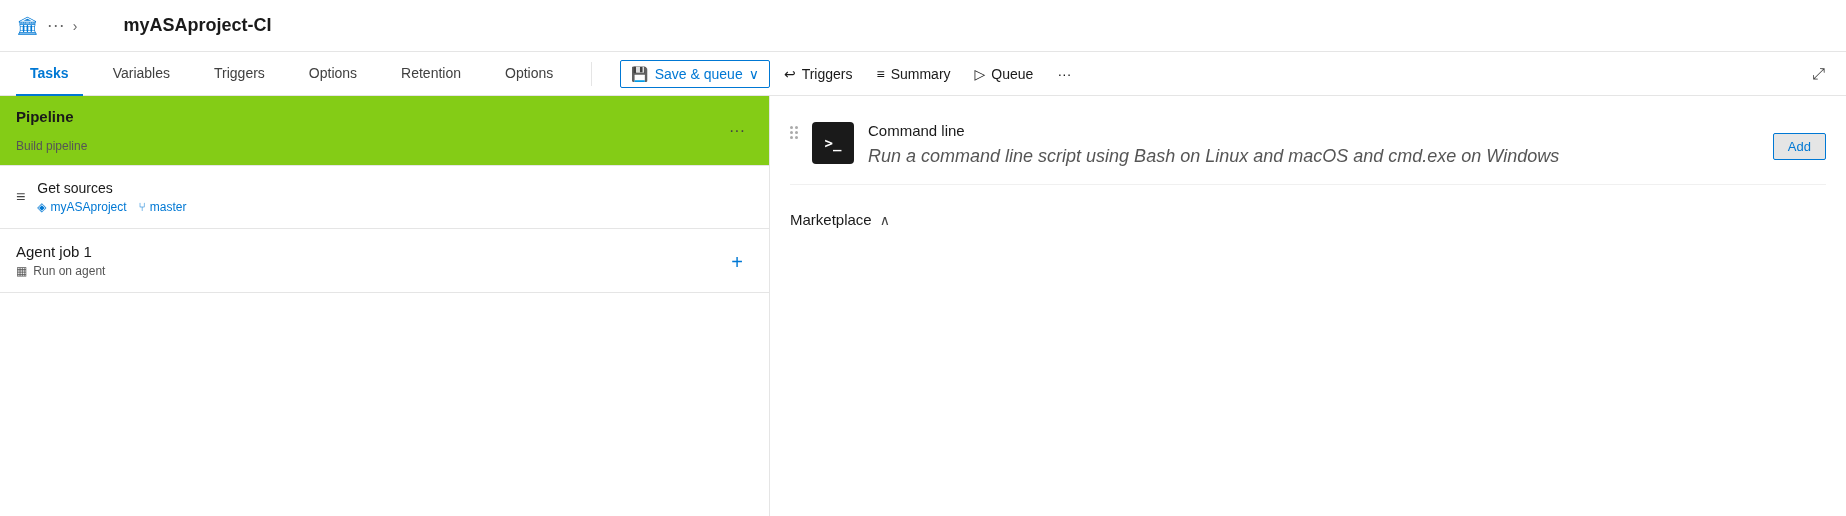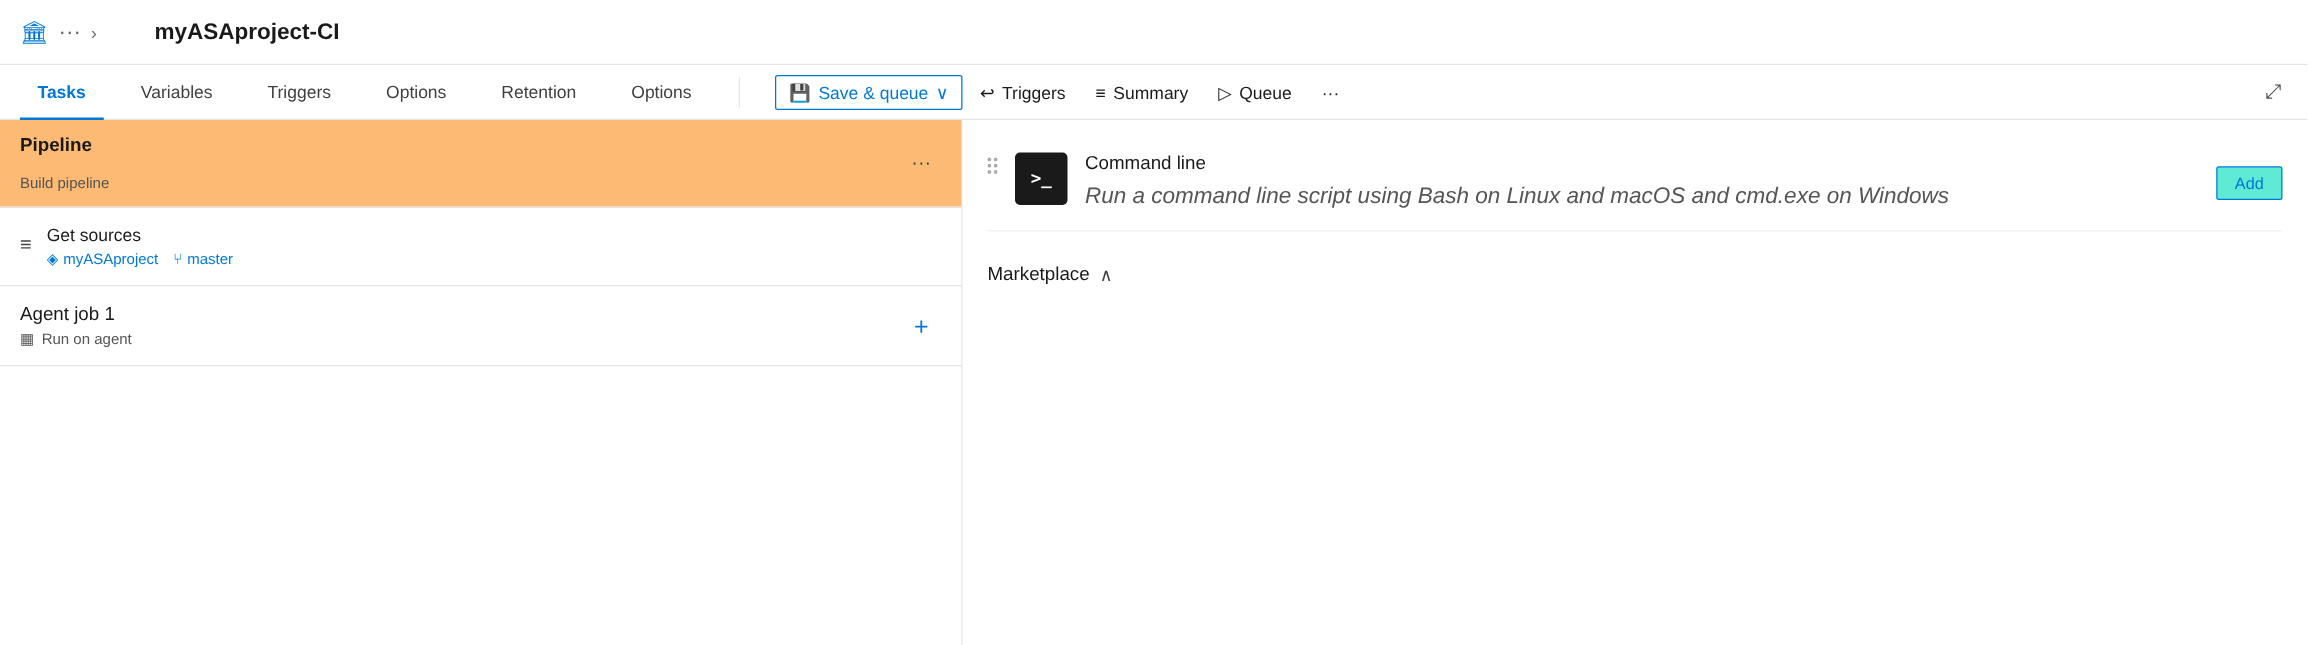--- a/index.html
+++ b/index.html
@@ -90,21 +90,21 @@
       border-right: 1px solid #e5e5e5;
       display: flex;
       flex-direction: column;
     }
 
     .pipeline-header {
       display: flex;
       align-items: center;
       justify-content: space-between;
       padding: 12px 16px;
-      background: #fdba74;
+      background: #84cc16;
       border-bottom: 1px solid #e5e5e5;
     }
     .pipeline-title { font-weight: 600; font-size: 15px; color: #1a1a1a; }
     .pipeline-subtitle { font-size: 12px; color: #555; margin-top: 14px; }
     .pipeline-menu-btn {
       cursor: pointer;
       padding: 4px 8px;
       border-radius: 2px;
       color: #444;
       font-size: 16px;
@@ -224,21 +224,21 @@
       color: #fff;
       flex-shrink: 0;
     }
     .task-details { flex: 1; }
     .task-name { font-size: 15px; font-weight: 500; color: #1a1a1a; }
     .task-desc { font-size: 18px; color: #555; margin-top: 4px; line-height: 1.5; font-style: italic; }
     .task-add-btn {
       padding: 5px 14px;
       border: 1px solid #0078d4;
       color: #0078d4;
-      background: #5eead4;
+      background: #e5e5e5;
       border-radius: 2px;
       cursor: pointer;
       font-size: 13px;
       white-space: nowrap;
       align-self: center;
     }
 
     
     .marketplace-section {
       display: flex;

